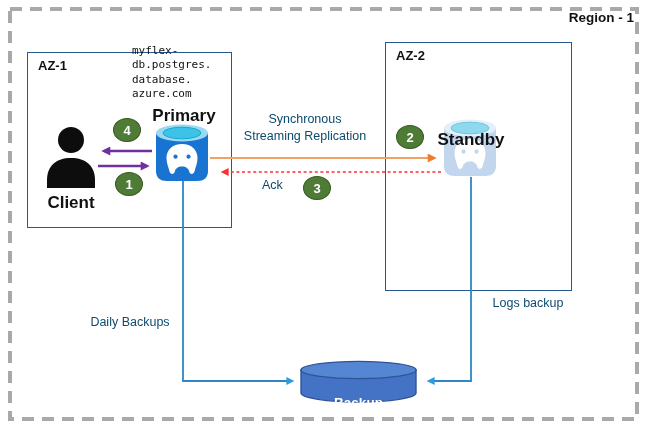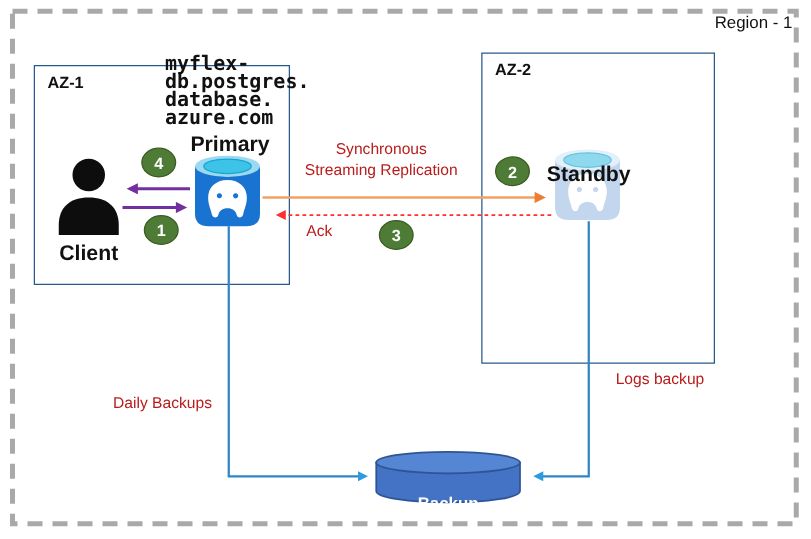--- a/index.html
+++ b/index.html
@@ -3,43 +3,43 @@
 <meta charset="utf-8">
 <style>
   html,body{margin:0;padding:0;background:#fff;}
   body{font-family:"Liberation Sans",sans-serif;color:#1a1a1a;}
   .stage{position:relative;width:649px;height:431px;background:#fff;overflow:hidden;}
   svg.overlay{position:absolute;left:0;top:0;width:649px;height:431px;z-index:1;pointer-events:none;}
   .az-box{position:absolute;border:1.5px solid #27598E;background:transparent;z-index:0;box-sizing:border-box;}
   .az1{left:27px;top:52px;width:205px;height:176px;}
   .az2{left:385px;top:42px;width:187px;height:249px;}
   .az-label{margin:5px 0 0 10px;font-size:13px;font-weight:bold;color:#111;}
-  .region-label{position:absolute;right:15px;top:10px;font-size:13.5px;font-weight:normal;color:#111;z-index:2;padding-left:27px;}
+  .region-label{position:absolute;right:15px;top:10px;font-size:13.5px;font-weight:bold;color:#111;z-index:2;padding-left:27px;}
   .hostname{position:absolute;left:132px;top:44px;font-family:"DejaVu Sans Mono",monospace;
-            font-size:16px;line-height:14.3px;white-space:pre-line;color:#111;z-index:2;font-weight:bold;}
+            font-size:11px;line-height:14.3px;white-space:pre-line;color:#111;z-index:2;}
   .node-label{position:absolute;font-size:17px;font-weight:bold;text-align:center;color:#111;z-index:3;}
   .primary-label{left:148px;top:106px;width:72px;}
   .standby-label{left:435px;top:101px;width:72px;margin-top:29px;}
   .client-label{left:40px;top:193px;width:62px;}
   .backup-label{left:299px;top:371px;width:119px;color:#fff;font-size:13.5px;z-index:3;margin-top:24px;}
   .icon{position:absolute;z-index:2;}
   .primary-icon{left:154px;top:123px;}
   .standby-icon{left:442px;top:118px;}
   .client-icon{left:45px;top:124px;}
   .backup-icon{left:299px;top:360px;}
   .badge{position:absolute;width:28px;height:24px;border-radius:50%;background:#4E7B35;border:1px solid #3A5B22;
          color:#fff;font-size:13px;font-weight:bold;display:flex;align-items:center;justify-content:center;
          z-index:4;box-sizing:border-box;}
   .badge1{left:115px;top:172px;}
   .badge2{left:396px;top:125px;}
   .badge3{left:303px;top:176px;}
   .badge4{left:113px;top:118px;}
-  .edge-label{position:absolute;font-size:12.5px;color:#b91c1c;z-index:2;}
+  .edge-label{position:absolute;font-size:12.5px;color:#0c4a6e;z-index:2;}
   .replication-label{left:225px;top:111px;width:160px;text-align:center;line-height:17px;white-space:pre-line;}
-  .ack-label{left:245px;top:178px;}
+  .ack-label{left:262px;top:178px;}
   .daily-label{left:70px;top:295px;width:120px;text-align:center;margin-top:20px;}
   .logs-label{left:472px;top:296px;width:112px;text-align:center;}
 </style>
 </head>
 <body>
 
 <div class="stage">
 
   <svg class="overlay" viewBox="0 0 649 431">
     <defs>

